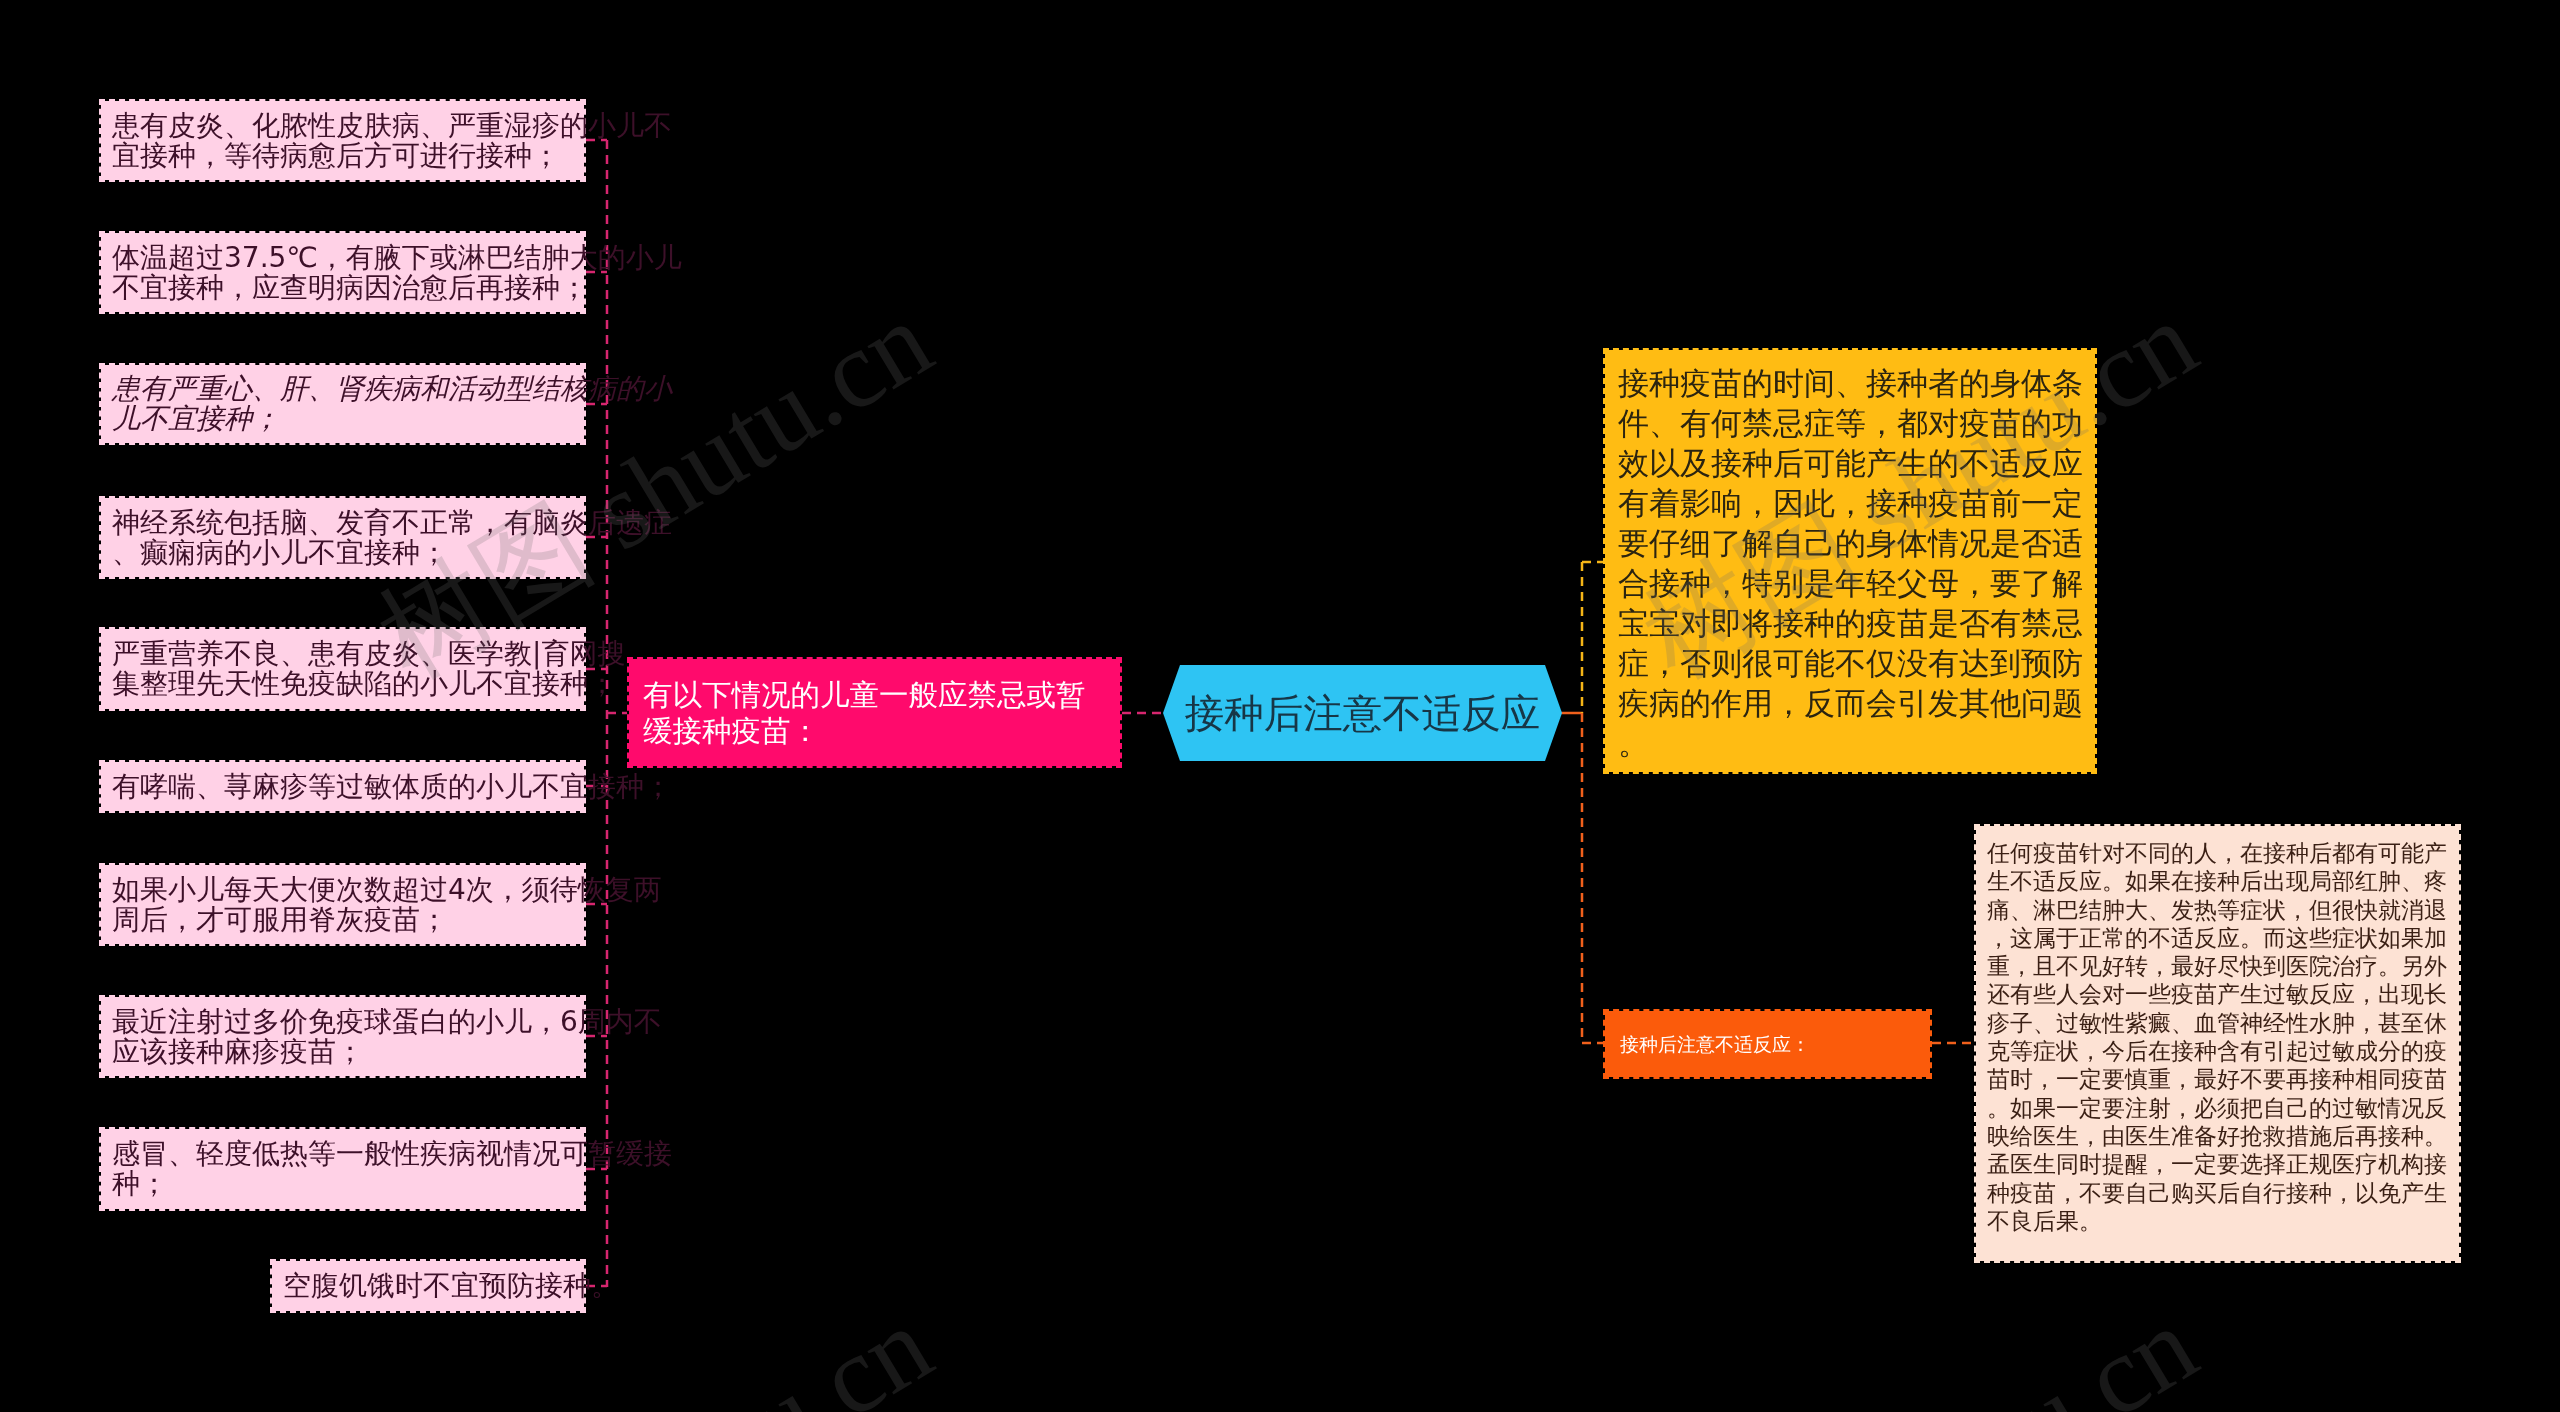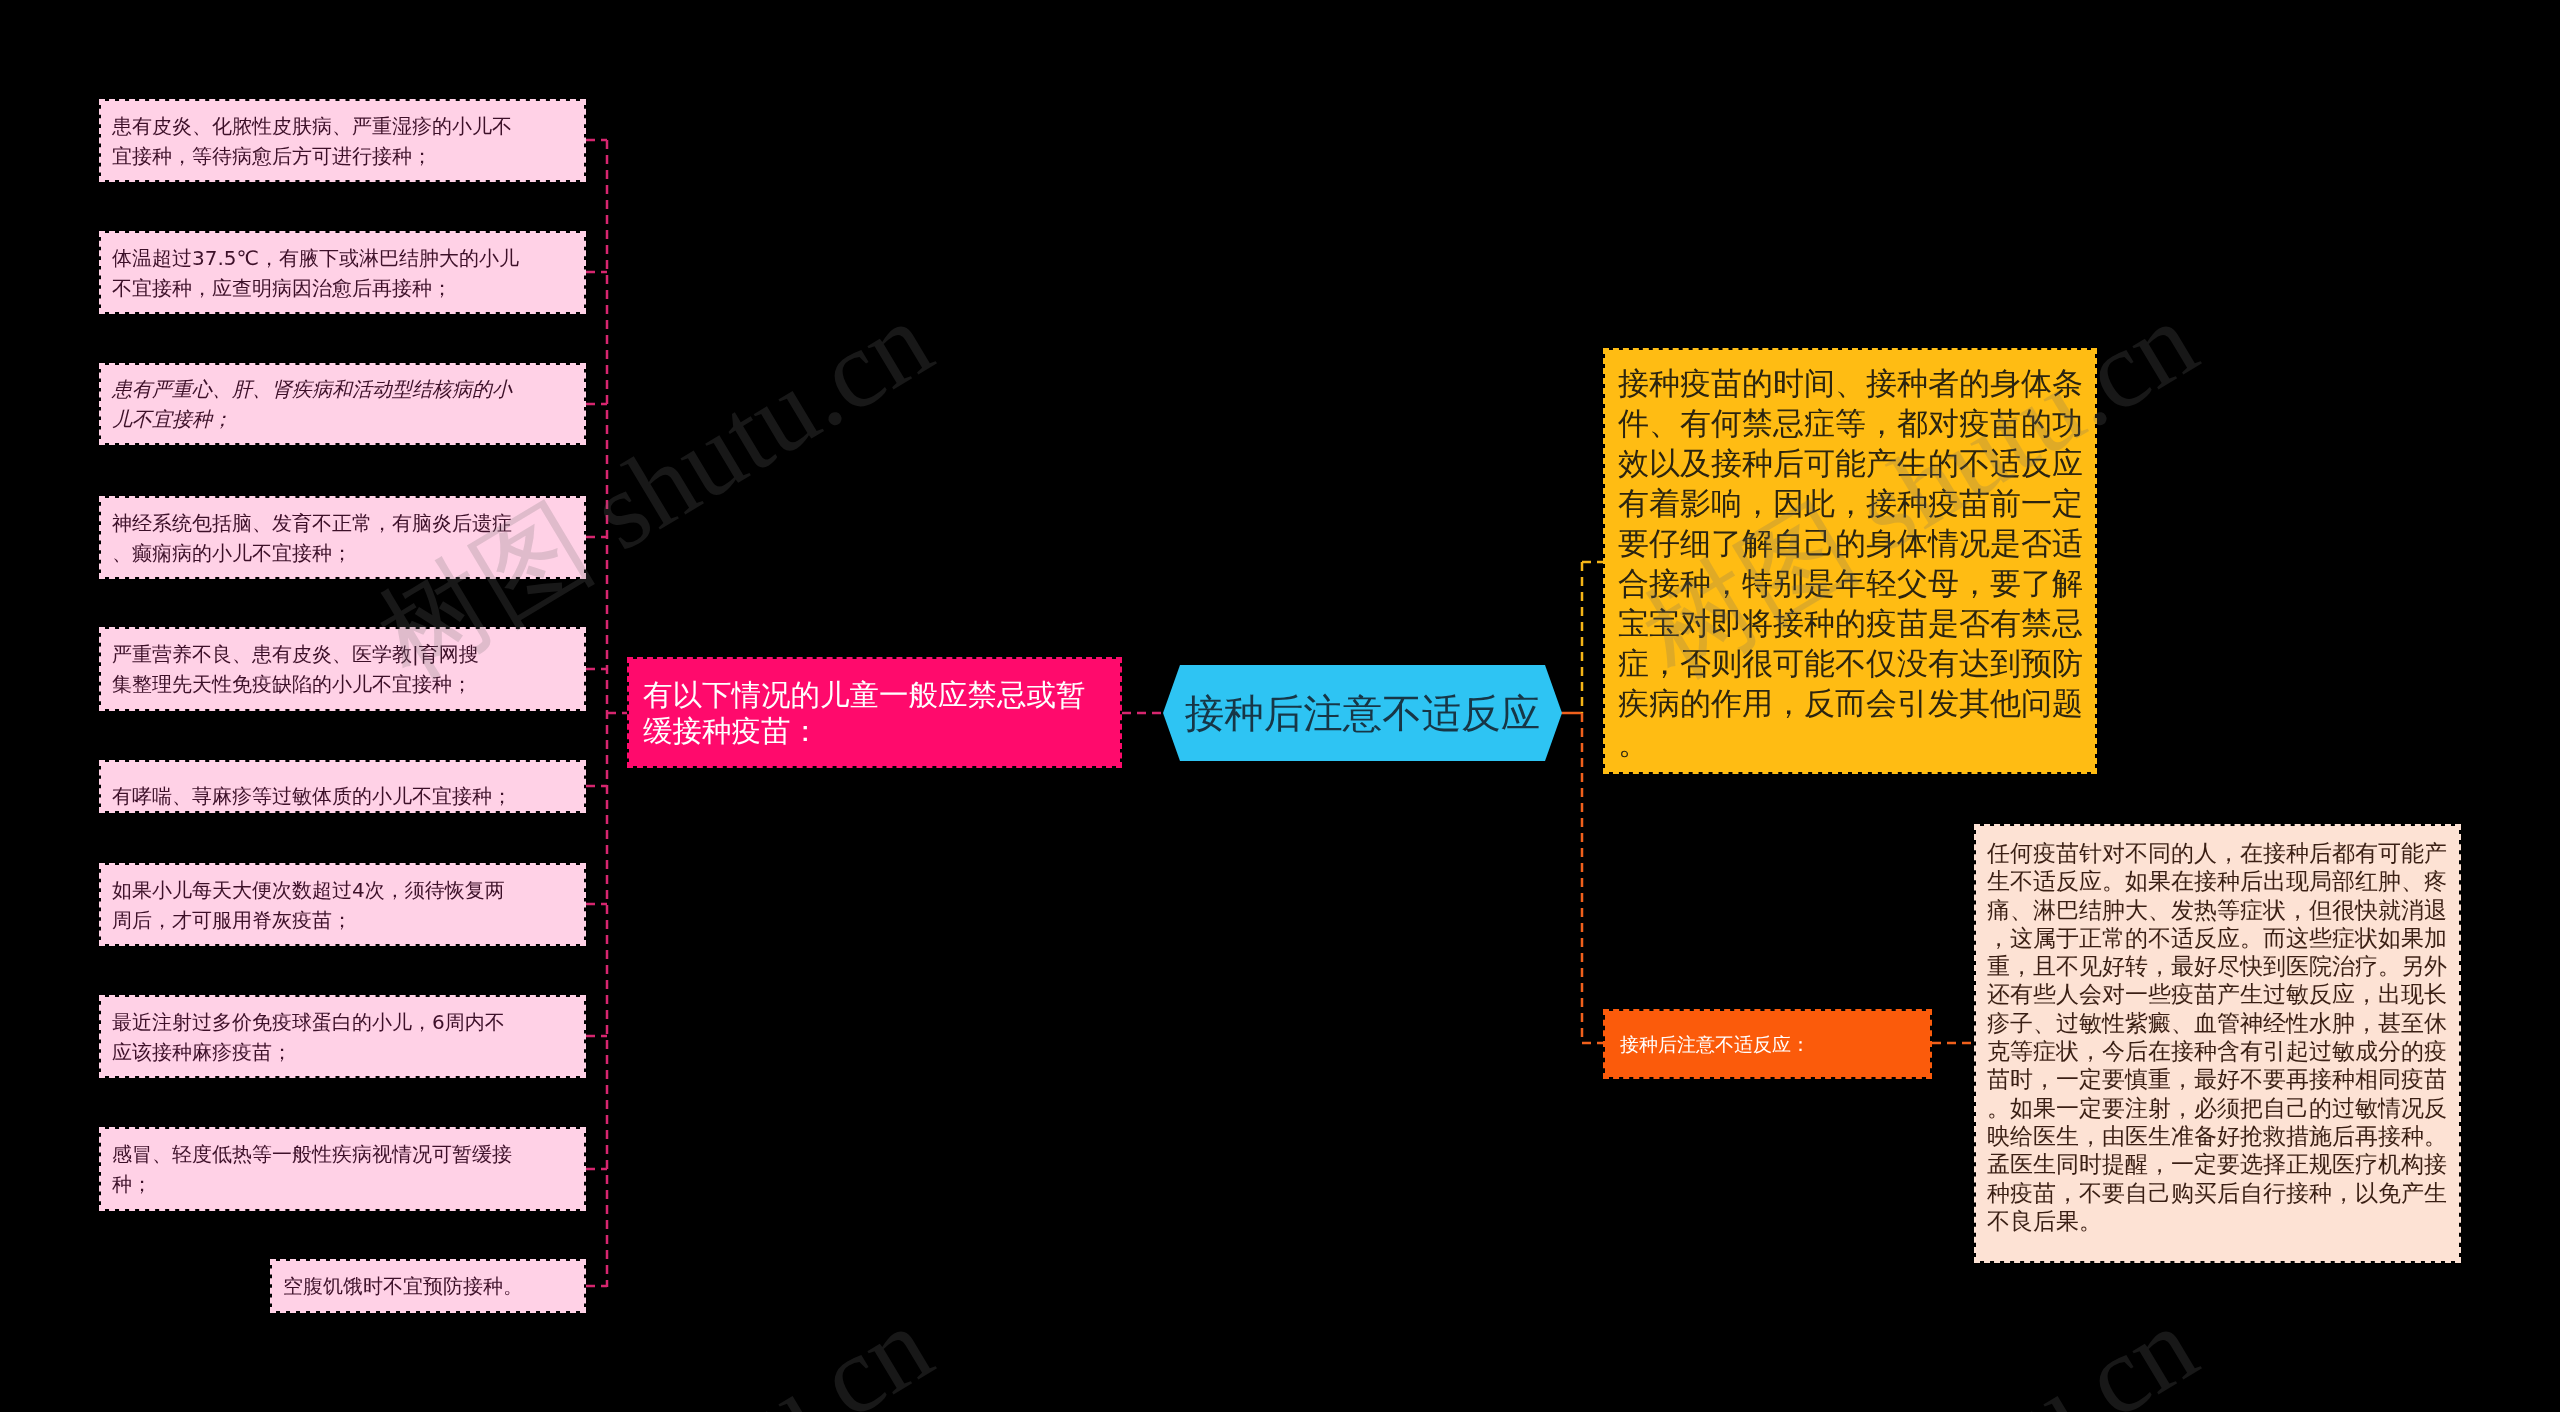--- a/index.html
+++ b/index.html
@@ -34,21 +34,21 @@
     display: block;
   }
   
   .leaf-left {
     background-color: #ffd1e6;
     border: 2px dashed #ffd1e6;
     padding: 0 11px;
     width: 487px;
   }
   .leaf-left .node-text {
-    font-size: 20px;
+    font-size: 28px;
     line-height: 30px;
     color: #3d1029;
   }
   
   .branch-left {
     left: 627px; top: 657px; width: 495px; height: 111px;
     background-color: #ff0a6c;
     border: 2px dashed #ff0a6c;
     padding: 0 14px;
   }
@@ -163,21 +163,21 @@
 儿不宜接种；</span>
 </div>
 <div class="node leaf-left" style="left:99px;top:496px;height:83px;">
   <span class="node-text">神经系统包括脑、发育不正常，有脑炎后遗症
 、癫痫病的小儿不宜接种；</span>
 </div>
 <div class="node leaf-left" style="left:99px;top:627px;height:84px;">
   <span class="node-text">严重营养不良、患有皮炎、医学教|育网搜
 集整理先天性免疫缺陷的小儿不宜接种；</span>
 </div>
-<div class="node leaf-left" style="left:99px;top:760px;height:53px;align-items:flex-end;">
+<div class="node leaf-left" style="left:99px;top:760px;height:53px;">
   <span class="node-text">有哮喘、荨麻疹等过敏体质的小儿不宜接种；</span>
 </div>
 <div class="node leaf-left" style="left:99px;top:863px;height:83px;">
   <span class="node-text">如果小儿每天大便次数超过4次，须待恢复两
 周后，才可服用脊灰疫苗；</span>
 </div>
 <div class="node leaf-left" style="left:99px;top:995px;height:83px;">
   <span class="node-text">最近注射过多价免疫球蛋白的小儿，6周内不
 应该接种麻疹疫苗；</span>
 </div>

